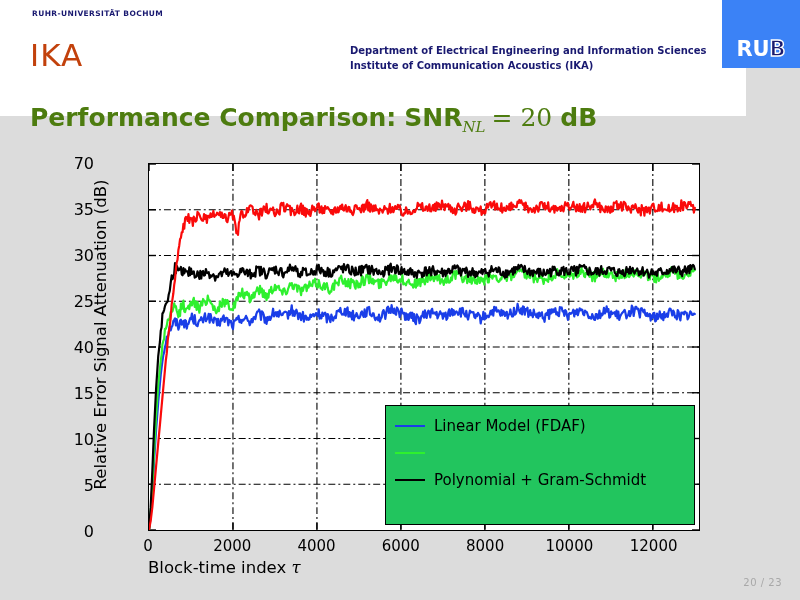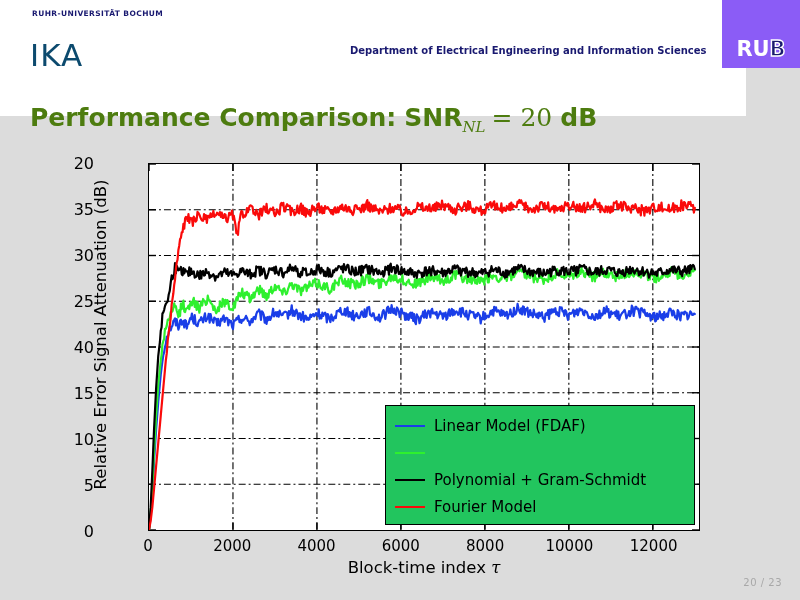--- a/index.html
+++ b/index.html
@@ -20,32 +20,32 @@
     position:absolute;left:32px;top:9px;
     font-family:"DejaVu Sans", sans-serif;
     font-size:7.5px;font-weight:bold;letter-spacing:0.4px;
     color:#191970;
     white-space:nowrap;
   }
   #ika-logo{
     position:absolute;left:30px;top:40px;
     font-family:"DejaVu Sans", sans-serif;
     font-size:31px;font-weight:400;letter-spacing:1px;
-    color:#0c4a6e;line-height:1;
+    color:#c2410c;line-height:1;
   }
   #dept-lines{
     position:absolute;left:350px;top:44px;
     font-family:"DejaVu Sans", sans-serif;
     font-size:10px;font-weight:bold;
     color:#191970;line-height:1.45;
     white-space:nowrap;
   }
   #rub-logo{
     position:absolute;left:722px;top:0;width:78px;height:68px;
-    background:#8b5cf6;
+    background:#3b82f6;
   }
   #rub-logo .rub-text{
     position:absolute;left:0;right:0;bottom:8px;
     text-align:center;
     font-family:"DejaVu Sans", sans-serif;
     font-size:21px;font-weight:bold;letter-spacing:0px;
     color:#ffffff;line-height:1;
   }
   #rub-logo .rub-b{
     color:#1a1a6e;
@@ -83,21 +83,20 @@
     position:absolute;left:-90px;top:175px;width:380px;
     transform:rotate(-90deg);
     transform-origin:center center;
     text-align:center;
     font-family:"DejaVu Sans", sans-serif;
     font-size:16.5px;color:#000;
     white-space:nowrap;
   }
   #xlabel{
     position:absolute;left:148px;top:408px;width:552px;
-    text-align:center;
     font-family:"DejaVu Sans", sans-serif;
     font-size:16.5px;color:#000;
     white-space:nowrap;
   }
   #xlabel .tau{font-family:"DejaVu Serif", serif;font-style:italic;}
 
   #plot-frame{
     position:absolute;left:148px;top:13px;width:552px;height:368px;
     background:#ffffff;
     border:1.6px solid #000;
@@ -151,20 +150,21 @@
   }
 </style>
 </head>
 <body>
 
 <div id="header">
   <div id="univ-name">RUHR-UNIVERSITÄT BOCHUM</div>
   <div id="ika-logo">IKA</div>
   <div id="dept-lines">
     <div>Department of Electrical Engineering and Information Sciences</div>
+    <div>Institute of Communication Acoustics (IKA)</div>
   </div>
 </div>
 <div id="rub-logo">
   <div class="rub-text"><span>RU</span><span class="rub-b">B</span></div>
 </div>
 
 <div id="slide-title">
   <span class="tt-bold">Performance Comparison:</span><span class="tt-bold" style="margin-left:8px;">SNR</span><span class="tt-sub">NL</span><span class="tt-serif" style="margin-left:6px;">= 20</span><span class="tt-bold" style="margin-left:8px;">dB</span>
 </div>
 
@@ -234,21 +234,21 @@
 
   <div id="ytick-layer">
       <div class="ytick-label" style="top: 381px;">0</div>
       <div class="ytick-label" style="top: 335px;">5</div>
       <div class="ytick-label" style="top: 289px;">10</div>
       <div class="ytick-label" style="top: 243px;">15</div>
       <div class="ytick-label" style="top: 197px;">40</div>
       <div class="ytick-label" style="top: 151px;">25</div>
       <div class="ytick-label" style="top: 105px;">30</div>
       <div class="ytick-label" style="top: 59px;">35</div>
-      <div class="ytick-label" style="top: 13px;">20</div>
+      <div class="ytick-label" style="top: 13px;">70</div>
     </div>
   <div id="xtick-layer">
       <div class="xtick-label" style="left: 148px; top: 387px;">0</div>
       <div class="xtick-label" style="left: 232.275px; top: 387px;">2000</div>
       <div class="xtick-label" style="left: 316.55px; top: 387px;">4000</div>
       <div class="xtick-label" style="left: 400.824px; top: 387px;">6000</div>
       <div class="xtick-label" style="left: 485.099px; top: 387px;">8000</div>
       <div class="xtick-label" style="left: 569.374px; top: 387px;">10000</div>
       <div class="xtick-label" style="left: 653.649px; top: 387px;">12000</div>
     </div>
@@ -258,20 +258,16 @@
         <span class="legend-swatch" style="border-top-color: rgb(26, 62, 232);"></span>
         <span class="legend-text">Linear Model (FDAF)</span>
       </div>
       <div class="legend-row">
         <span class="legend-swatch" style="border-top-color: rgb(46, 240, 46);"></span>
       </div>
       <div class="legend-row">
         <span class="legend-swatch" style="border-top-color: rgb(0, 0, 0);"></span>
         <span class="legend-text">Polynomial + Gram-Schmidt</span>
       </div>
-      <div class="legend-row">
-        <span class="legend-swatch" style="border-top-color: rgb(250, 10, 10);"></span>
-        <span class="legend-text">Fourier Model</span>
-      </div>
     </div>
 </div>
 
 <div id="page-number">20 / 23</div>
 
 </body></html>

